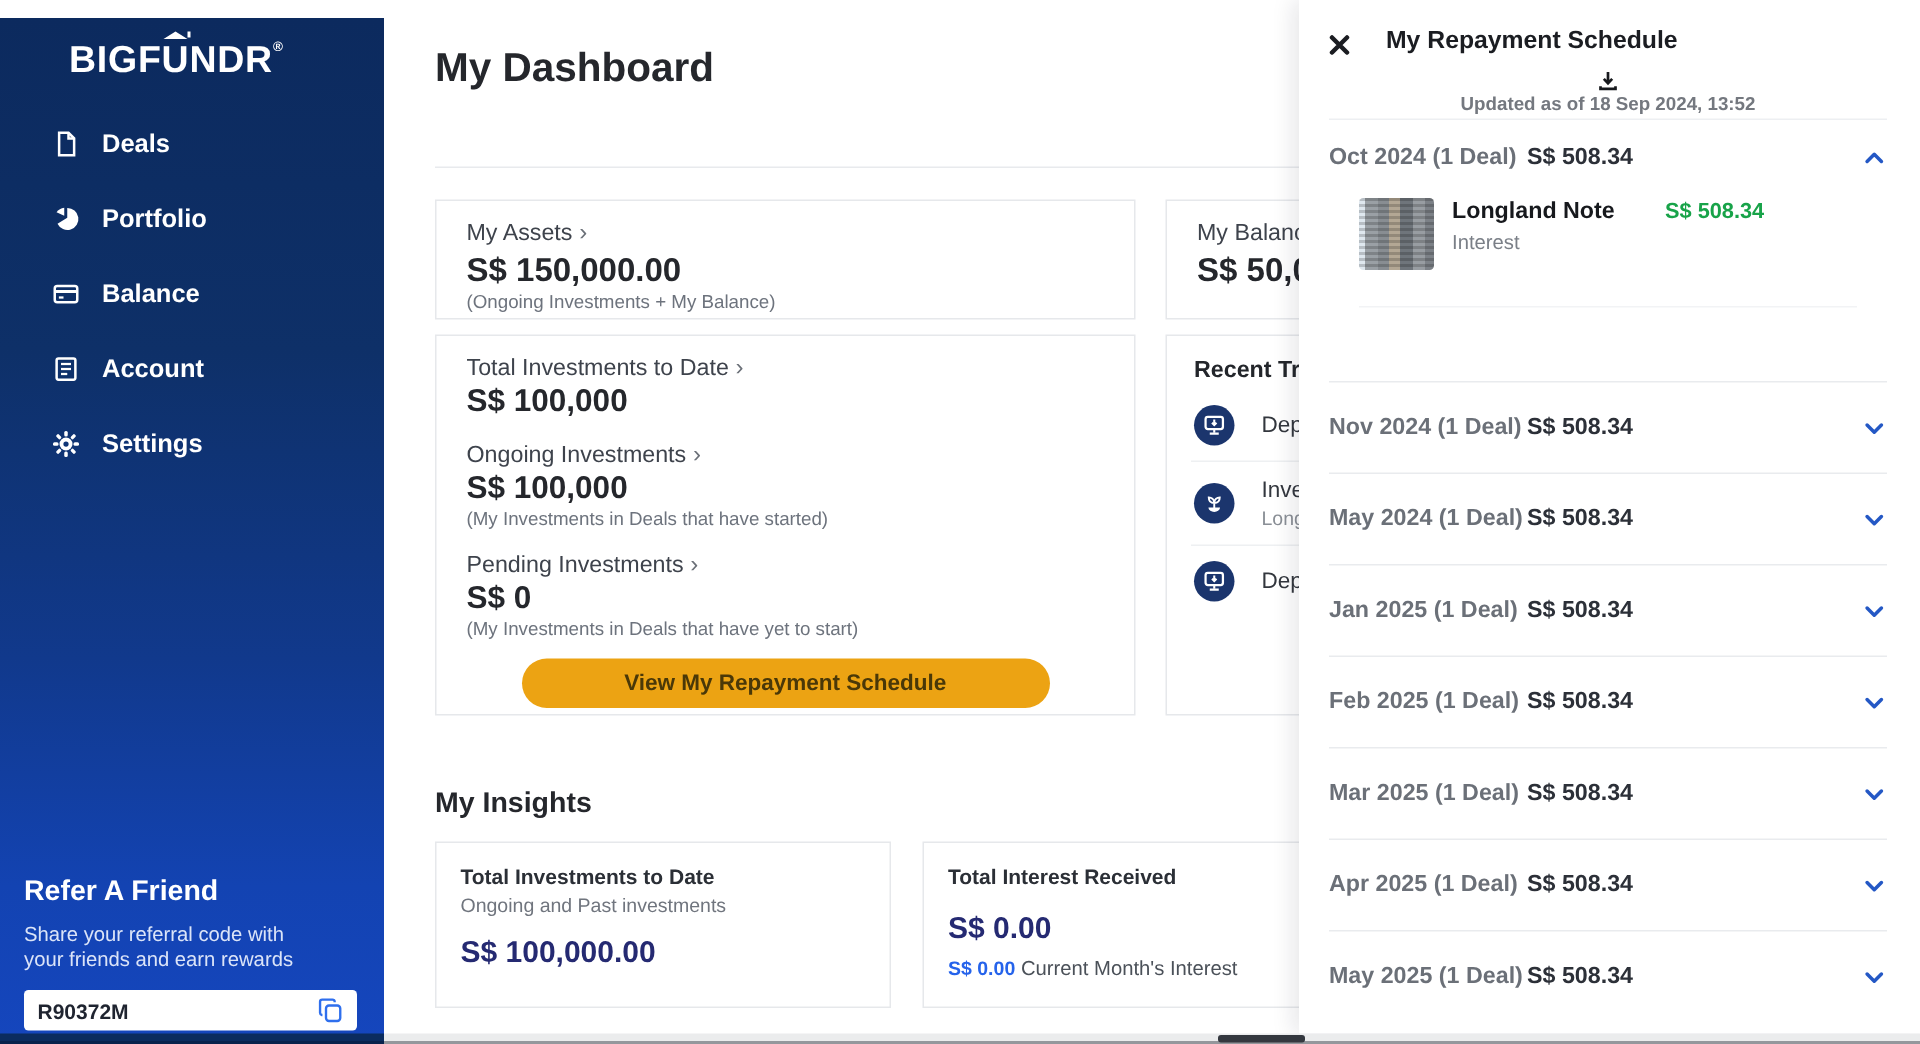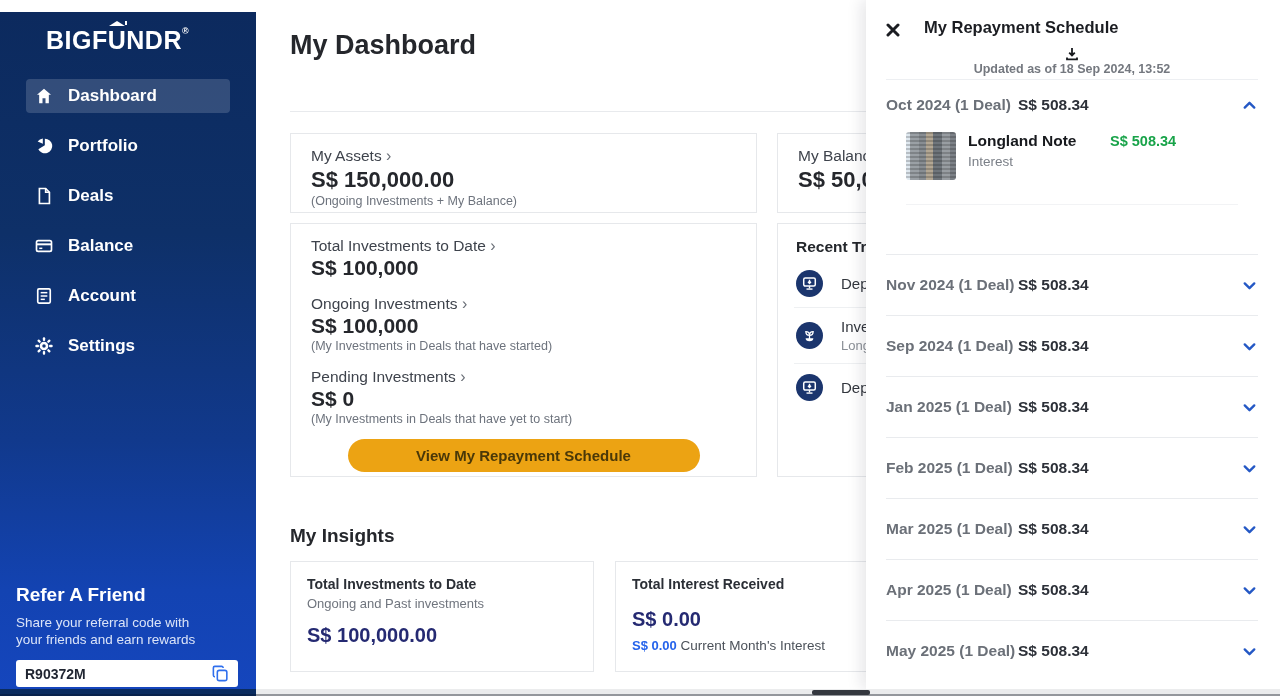--- a/index.html
+++ b/index.html
@@ -104,45 +104,37 @@
 
   svg { display:block; }
 </style>
 </head>
 <body>
 
 <div class="sidebar">
   <div class="logo"><span>BIGF</span><span class="logo-u">U</span><span>NDR</span><span class="logo-reg">®</span></div>
 
   <div class="nav">
-    <div class="nav-item active">
+    <div class="nav-item">
       <span class="nav-icon">
         <svg viewBox="0 0 24 24" width="20" height="20">
-            <path d="M12 3.4 3.6 10.6 H6.2 V20.6 H10.2 V14.6 H13.8 V20.6 H17.8 V10.6 H20.4 Z" fill="#fff"></path>
-          </svg>
-      </span>
-      <span>Dashboard</span>
+            <path d="M6.5 3 H14 L18.5 7.5 V21 H6.5 Z" fill="none" stroke="#fff" stroke-width="2"></path>
+            <path d="M14 3 V7.5 H18.5" fill="none" stroke="#fff" stroke-width="2"></path>
+          </svg>
+      </span>
+      <span>Deals</span>
     </div>
     <div class="nav-item">
       <span class="nav-icon">
         <svg viewBox="0 0 24 24" width="20" height="20">
             <path d="M13 11 V3.2 A8.8 8.8 0 1 1 5.2 15.8 Z" fill="#fff"></path>
             <path d="M10.6 9.4 V2.9 A8.8 8.8 0 0 0 4.4 6.6 Z" fill="#fff"></path>
           </svg>
       </span>
       <span>Portfolio</span>
-    </div>
-    <div class="nav-item">
-      <span class="nav-icon">
-        <svg viewBox="0 0 24 24" width="20" height="20">
-            <path d="M6.5 3 H14 L18.5 7.5 V21 H6.5 Z" fill="none" stroke="#fff" stroke-width="2"></path>
-            <path d="M14 3 V7.5 H18.5" fill="none" stroke="#fff" stroke-width="2"></path>
-          </svg>
-      </span>
-      <span>Deals</span>
     </div>
     <div class="nav-item">
       <span class="nav-icon">
         <svg viewBox="0 0 24 24" width="20" height="20">
             <rect x="3" y="5.5" width="18" height="13" rx="2" fill="none" stroke="#fff" stroke-width="2"></rect>
             <line x1="3" y1="10" x2="21" y2="10" stroke="#fff" stroke-width="2.4"></line>
             <line x1="6.3" y1="14.8" x2="10" y2="14.8" stroke="#fff" stroke-width="1.8"></line>
           </svg>
       </span>
       <span>Balance</span>
@@ -328,21 +320,21 @@
     <span class="m-amt">S$ 508.34</span>
     <span class="m-chev">
         <svg viewBox="0 0 16 16" width="17" height="17">
           <path d="M3.5 6 L8 10.5 L12.5 6" fill="none" stroke="#2458c5" stroke-width="2.2" stroke-linecap="round" stroke-linejoin="round"></path>
         </svg>
       </span>
   </div>
   <div class="group-border"></div>
 
   <div class="month-row">
-    <span class="m-label">Sep 2024 (1 Deal)</span>
+    <span class="m-label">May 2024 (1 Deal)</span>
     <span class="m-amt">S$ 508.34</span>
     <span class="m-chev">
         <svg viewBox="0 0 16 16" width="17" height="17">
           <path d="M3.5 6 L8 10.5 L12.5 6" fill="none" stroke="#2458c5" stroke-width="2.2" stroke-linecap="round" stroke-linejoin="round"></path>
         </svg>
       </span>
   </div>
   <div class="group-border"></div>
 
   <div class="month-row">

